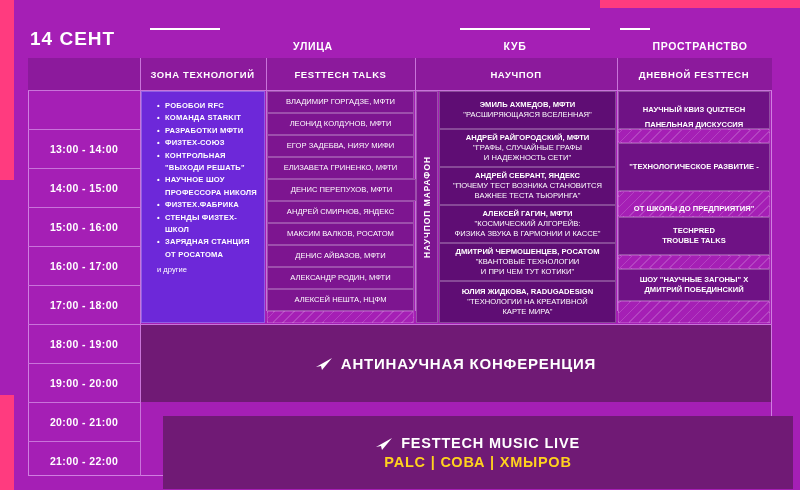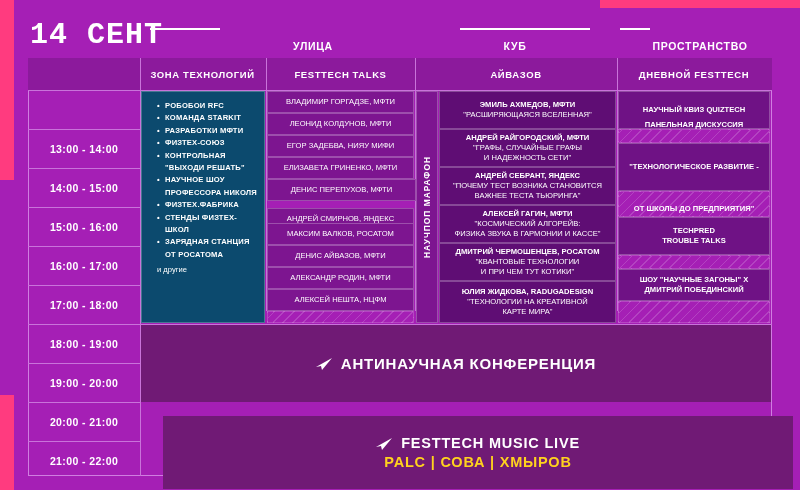--- a/index.html
+++ b/index.html
@@ -17,25 +17,25 @@
   }
   .page {
     position: absolute;
     left: 0; top: 0;
     width: 800px; height: 490px;
   }
 
   
   .title {
     position: absolute;
-    left: 30px; top: 18px;
-    font-size: 30px;
+    left: 30px; top: 28px;
+    font-size: 19px;
     font-weight: bold;
     letter-spacing: 1px;
-    font-family: Liberation Mono, monospace;
+    font-family: Liberation Sans, sans-serif;
   }
 
   
   .colhead {
     position: absolute;
     font-size: 10.5px;
     font-weight: bold;
     letter-spacing: 0.7px;
     text-align: center;
   }
@@ -116,21 +116,21 @@
   .b-dark   { background: #5f0d74; }
   .b-mid    { background: #6f1285; }
 
   .block .ln { display: block; }
   .block .bold { font-weight: bold; }
 
   
   .listblock {
     position: absolute;
     box-sizing: border-box;
-    background: #0c4a6e;
+    background: #6d28d9;
     border: 1px solid rgba(255,255,255,0.25);
     padding: 8px 6px 6px 14px;
     font-size: 7.6px;
     line-height: 12.4px;
   }
   .listblock ul {
     margin: 0; padding: 0 0 0 9px;
     list-style: none;
   }
   .listblock li {
@@ -262,21 +262,21 @@
   <div class="frame"></div>
   <div class="hdrband"></div>
 
   <div class="hdrcell" style="left:140px;width:125px;border-radius:6px;">
     <div>
       <span class="ln">ЗОНА</span>
       <span class="ln">ТЕХНОЛОГИЙ</span>
     </div>
   </div>
   <div class="hdrcell" style="left:267px;width:147px;">FESTTECH TALKS</div>
-  <div class="hdrcell" style="left:416px;width:200px;">АЙВАЗОВ</div>
+  <div class="hdrcell" style="left:416px;width:200px;">НАУЧПОП</div>
   <div class="hdrcell" style="left:618px;width:152px;">ДНЕВНОЙ FESTTECH</div>
 
   <div class="vline" style="left:140px;"></div>
   <div class="vline" style="left:266px;height:253px;"></div>
   <div class="vline" style="left:415px;height:253px;"></div>
   <div class="vline" style="left:617px;height:253px;"></div>
 
   <div class="hline" style="top:90px;"></div>
 
   <div class="hline" style="top:129px;width:112px;"></div>
@@ -312,21 +312,21 @@
       <li>ЗАРЯДНАЯ СТАНЦИЯ ОТ РОСАТОМА</li>
     </ul>
     <div class="tail">и другие</div>
   </div>
 
   <div class="block b-purple" style="left:267px;top:91px;width:147px;height:22px;">ВЛАДИМИР ГОРГАДЗЕ, МФТИ</div>
   <div class="block b-purple" style="left:267px;top:113px;width:147px;height:22px;">ЛЕОНИД КОЛДУНОВ, МФТИ</div>
   <div class="block b-purple" style="left:267px;top:135px;width:147px;height:22px;">ЕГОР ЗАДЕБВА, НИЯУ МИФИ</div>
   <div class="block b-purple" style="left:267px;top:157px;width:147px;height:22px;">ЕЛИЗАВЕТА ГРИНЕНКО, МФТИ</div>
   <div class="block b-purple" style="left:267px;top:179px;width:149px;height:22px;">ДЕНИС ПЕРЕПУХОВ, МФТИ</div>
-  <div class="block b-purple" style="left:267px;top:208px;width:147px;height:22px;">АНДРЕЙ СМИРНОВ, ЯНДЕКС</div>
+  <div class="block b-purple" style="left:267px;top:201px;width:147px;height:22px;">АНДРЕЙ СМИРНОВ, ЯНДЕКС</div>
   <div class="block b-purple" style="left:267px;top:223px;width:147px;height:22px;">МАКСИМ ВАЛКОВ, РОСАТОМ</div>
   <div class="block b-purple" style="left:267px;top:245px;width:147px;height:22px;">ДЕНИС АЙВАЗОВ, МФТИ</div>
   <div class="block b-purple" style="left:267px;top:267px;width:147px;height:22px;">АЛЕКСАНДР РОДИН, МФТИ</div>
   <div class="block b-purple" style="left:267px;top:289px;width:147px;height:22px;">АЛЕКСЕЙ НЕШТА, НЦФМ</div>
   <div class="hatch" style="left:267px;top:311px;width:147px;height:12px;"></div>
 
   <div class="vertical" style="left:416px;top:91px;width:22px;height:232px;">
     <span>НАУЧПОП МАРАФОН</span>
   </div>
 

